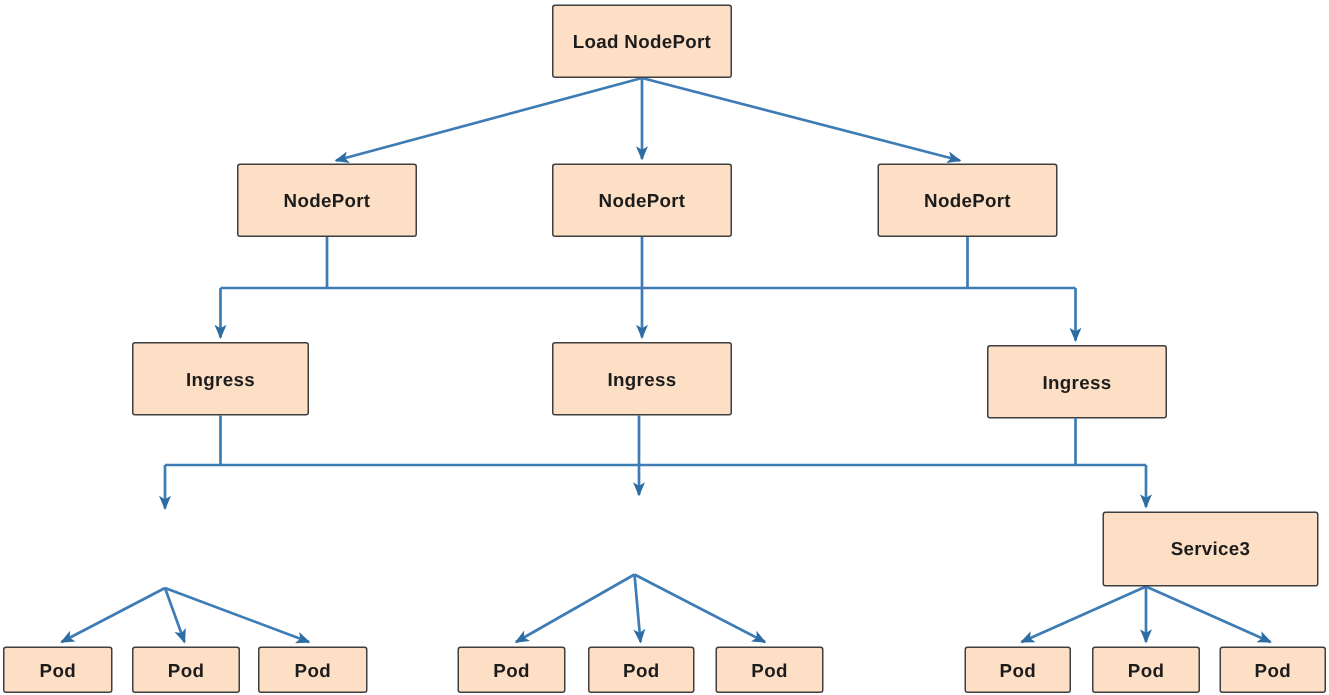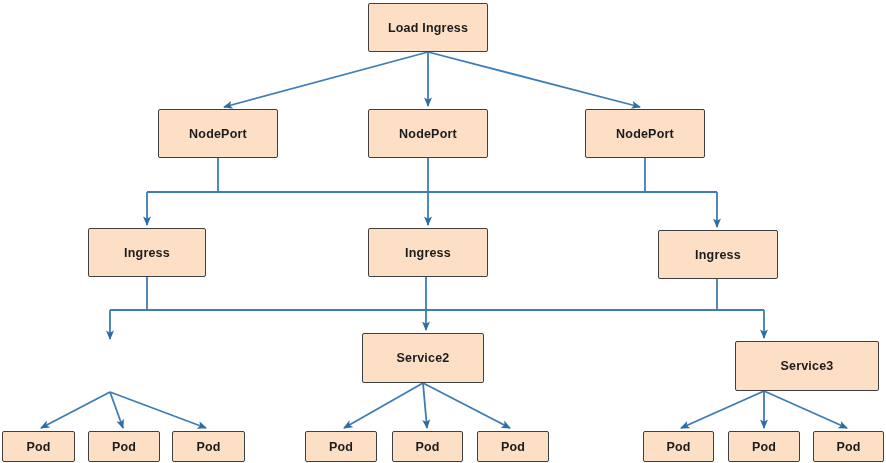--- a/index.html
+++ b/index.html
@@ -67,31 +67,30 @@
 
     <line class="wire" marker-end="url(#ah)" x1="423" y1="383" x2="344" y2="428"></line>
     <line class="wire" marker-end="url(#ah)" x1="423" y1="383" x2="427" y2="428"></line>
     <line class="wire" marker-end="url(#ah)" x1="423" y1="383" x2="510" y2="428"></line>
 
     <line class="wire" marker-end="url(#ah)" x1="764" y1="391" x2="681" y2="428"></line>
     <line class="wire" marker-end="url(#ah)" x1="764" y1="391" x2="764" y2="428"></line>
     <line class="wire" marker-end="url(#ah)" x1="764" y1="391" x2="847" y2="428"></line>
   </svg>
 
-  <div class="node" style="left:368px;top:3px;width:120px;height:49px">Load Ingress</div>
+  <div class="node" style="left:368px;top:3px;width:120px;height:49px">Load NodePort</div>
 
   <div class="node" style="left:158px;top:109px;width:120px;height:49px">NodePort</div>
   <div class="node" style="left:368px;top:109px;width:120px;height:49px">NodePort</div>
   <div class="node" style="left:585px;top:109px;width:120px;height:49px">NodePort</div>
 
   <div class="node" style="left:88px;top:228px;width:118px;height:49px">Ingress</div>
   <div class="node" style="left:368px;top:228px;width:120px;height:49px">Ingress</div>
   <div class="node" style="left:658px;top:230px;width:120px;height:49px">Ingress</div>
 
-  <div class="node" style="left:362px;top:333px;width:122px;height:50px">Service2</div>
   <div class="node" style="left:735px;top:341px;width:144px;height:50px">Service3</div>
 
   <div class="node" style="left:2px;top:431px;width:73px;height:31px">Pod</div>
   <div class="node" style="left:88px;top:431px;width:72px;height:31px">Pod</div>
   <div class="node" style="left:172px;top:431px;width:73px;height:31px">Pod</div>
 
   <div class="node" style="left:305px;top:431px;width:72px;height:31px">Pod</div>
   <div class="node" style="left:392px;top:431px;width:71px;height:31px">Pod</div>
   <div class="node" style="left:477px;top:431px;width:72px;height:31px">Pod</div>
 

